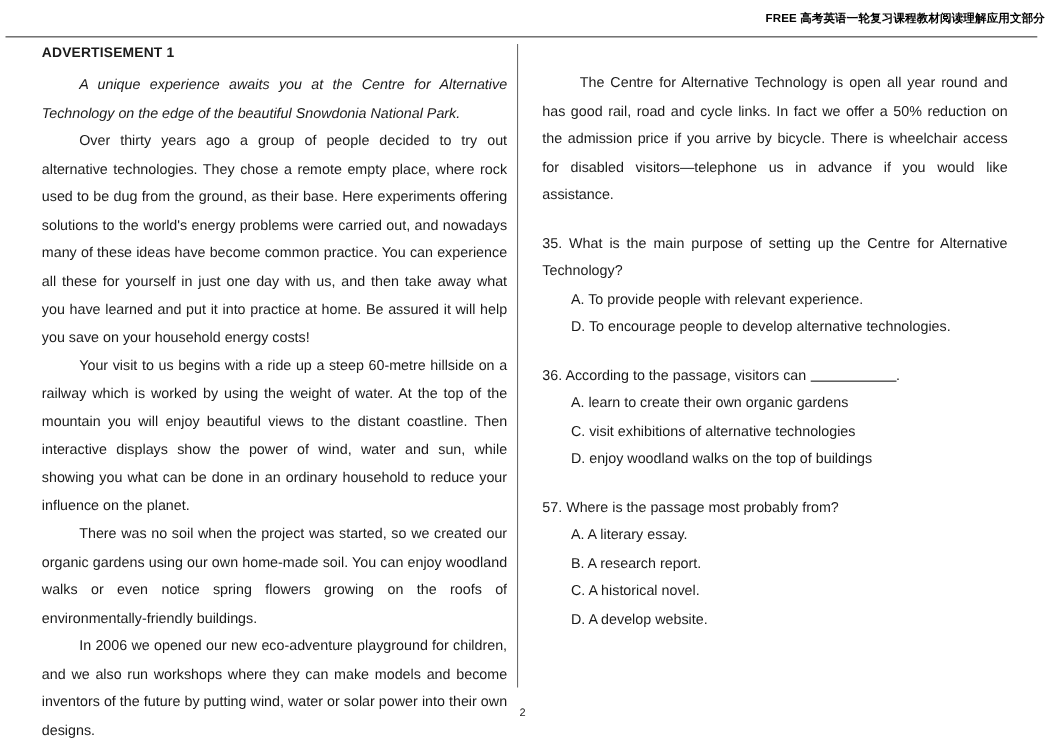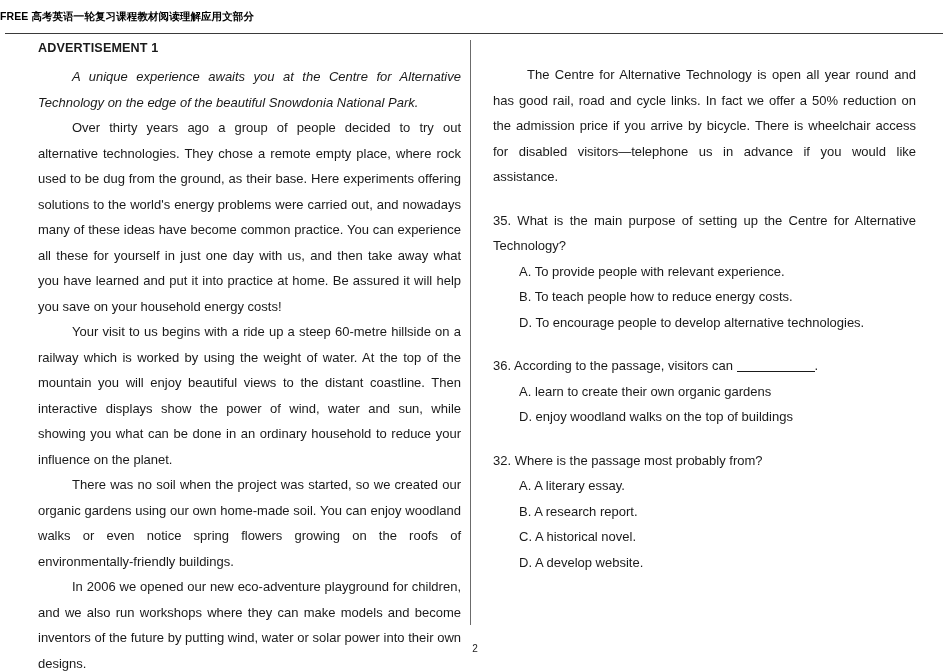--- a/index.html
+++ b/index.html
@@ -18,21 +18,21 @@
 
   
   .page-header {
     position: absolute;
     top: 0;
     left: 0;
     width: 950px;
     height: 34px;
     display: flex;
     align-items: center;
-    justify-content: flex-start;
+    justify-content: flex-end;
   }
   .page-header-text {
     font-size: 10.5px;
     font-weight: bold;
     letter-spacing: 0.1px;
     color: #000;
     white-space: nowrap;
   }
   .header-rule {
     position: absolute;
@@ -169,36 +169,36 @@
     <div class="intro-gap"></div>
 
     <p class="para">The Centre for Alternative Technology is open all year round and has good rail, road and cycle links. In fact we offer a 50% reduction on the admission price if you arrive by bicycle. There is wheelchair access for disabled visitors—telephone us in advance if you would like assistance.</p>
 
     <div class="question-block">
       <p class="question-stem">
         <span class="question-number">35.</span>
         <span>What is the main purpose of setting up the Centre for Alternative Technology?</span>
       </p>
       <p class="option">A. To provide people with relevant experience.</p>
-      <p class="option">B. To teach people how to reduce energy costs.</p>
       <p class="option">D. To encourage people to develop alternative technologies.</p>
     </div>
 
     <div class="question-block">
       <p class="question-stem">
         <span class="question-number">36.</span>
         <span>According to the passage, visitors can </span><span class="blank-line"></span><span>.</span>
       </p>
       <p class="option">A. learn to create their own organic gardens</p>
+      <p class="option">C. visit exhibitions of alternative technologies</p>
       <p class="option">D. enjoy woodland walks on the top of buildings</p>
     </div>
 
     <div class="question-block">
       <p class="question-stem">
-        <span class="question-number">32.</span>
+        <span class="question-number">57.</span>
         <span>Where is the passage most probably from?</span>
       </p>
       <p class="option">A. A literary essay.</p>
       <p class="option">B. A research report.</p>
       <p class="option">C. A historical novel.</p>
       <p class="option">D. A develop website.</p>
     </div>
 
   </div>
 </div>

